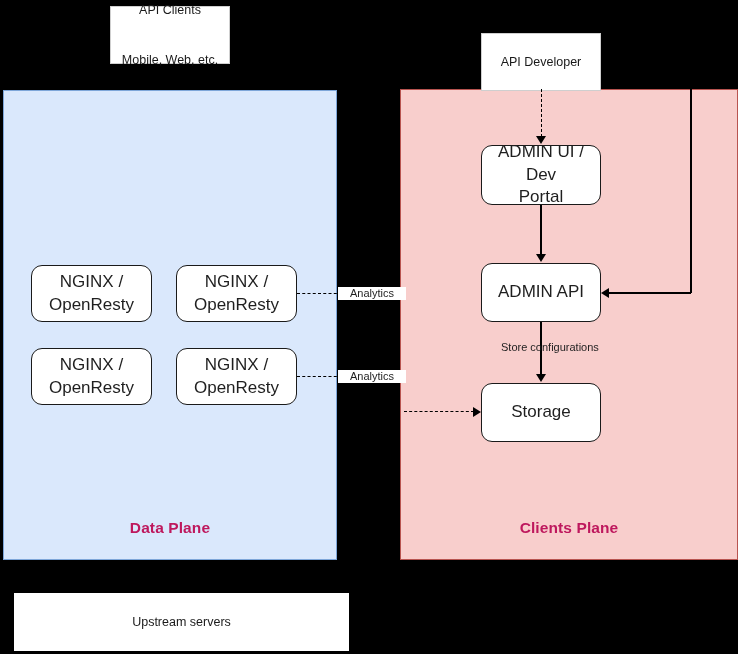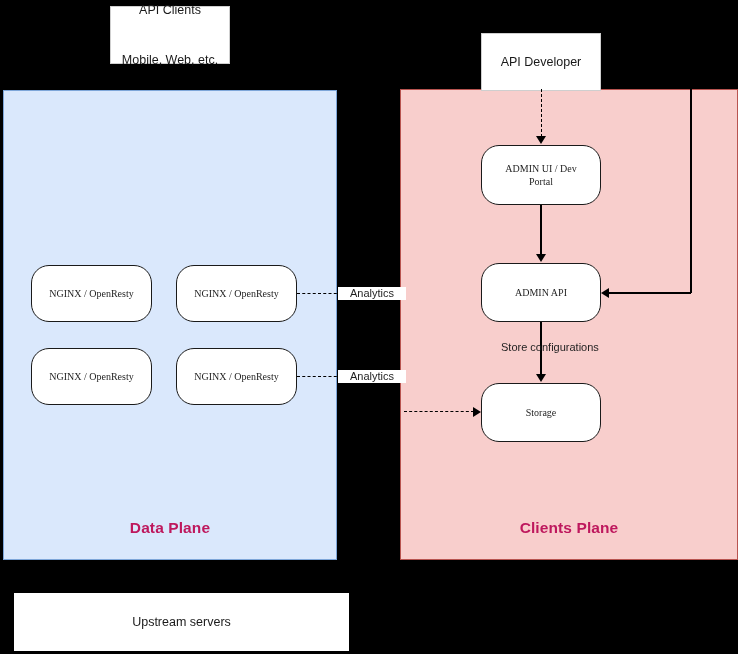--- a/index.html
+++ b/index.html
@@ -53,30 +53,29 @@
     font-size: 15.5px;
     font-weight: bold;
     color: #be185d;
     letter-spacing: 0.1px;
   }
 
   
   .node {
     background: #ffffff;
     border: 1.3px solid #1a1a1a;
-    border-radius: 18px;
+    border-radius: 11px;
     box-sizing: border-box;
     display: flex;
     align-items: center;
     justify-content: center;
     text-align: center;
     color: #1f1f1f;
-    font-size: 10px;
+    font-size: 17px;
     line-height: 1.35;
-    font-family: Liberation Serif, serif;
   }
 
   
   .line-v {
     background: #000000;
     width: 1.6px;
   }
   .line-h {
     background: #000000;
     height: 1.6px;

